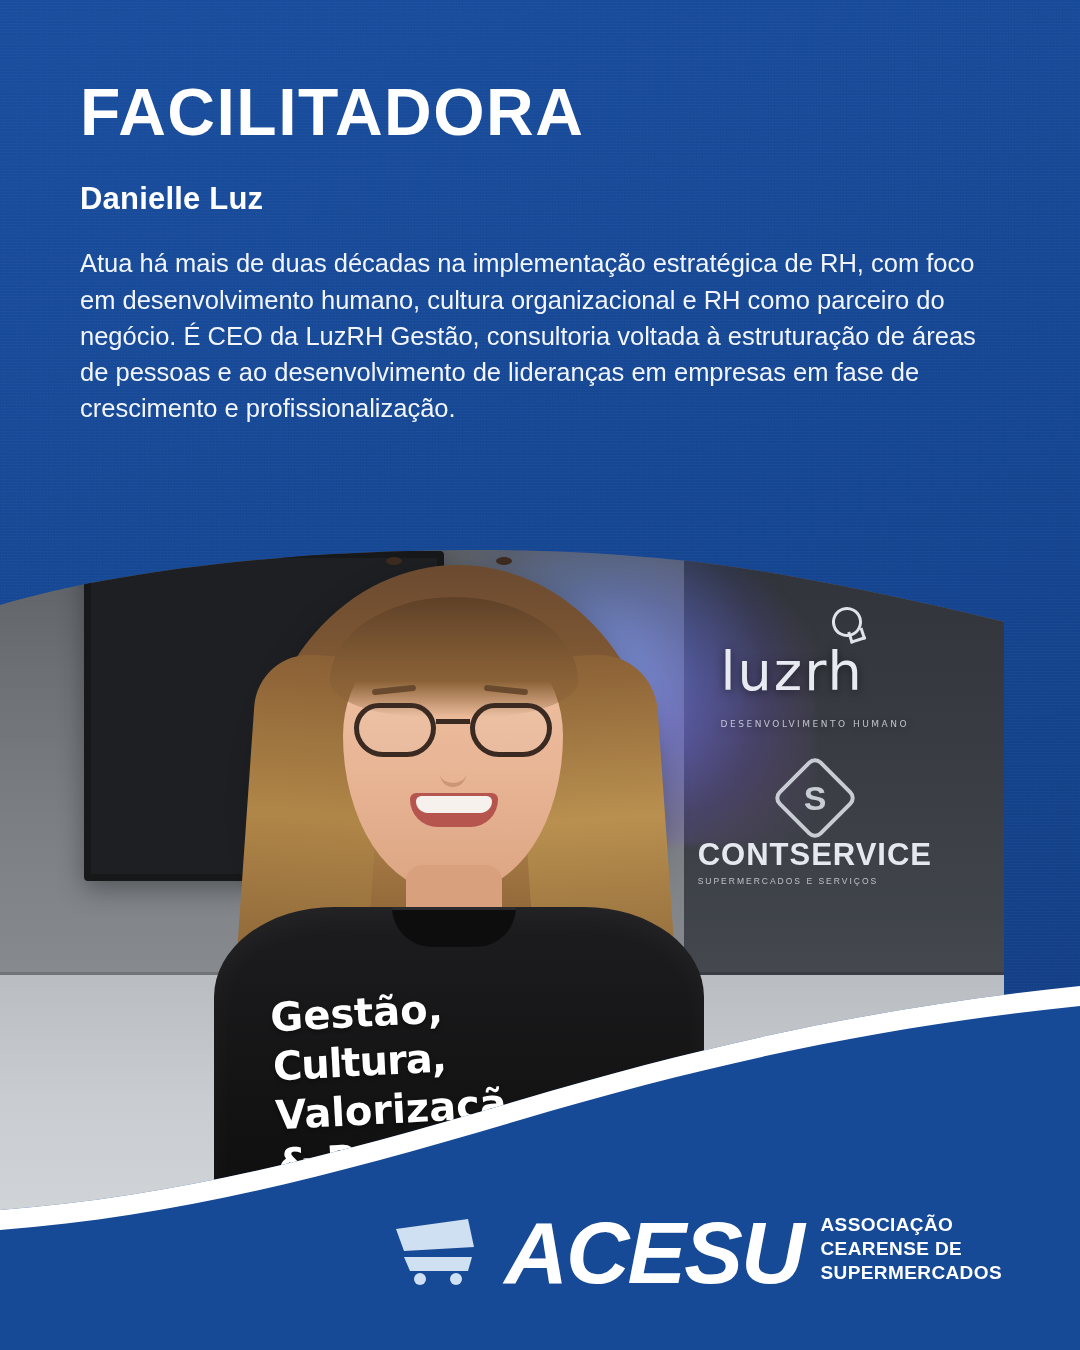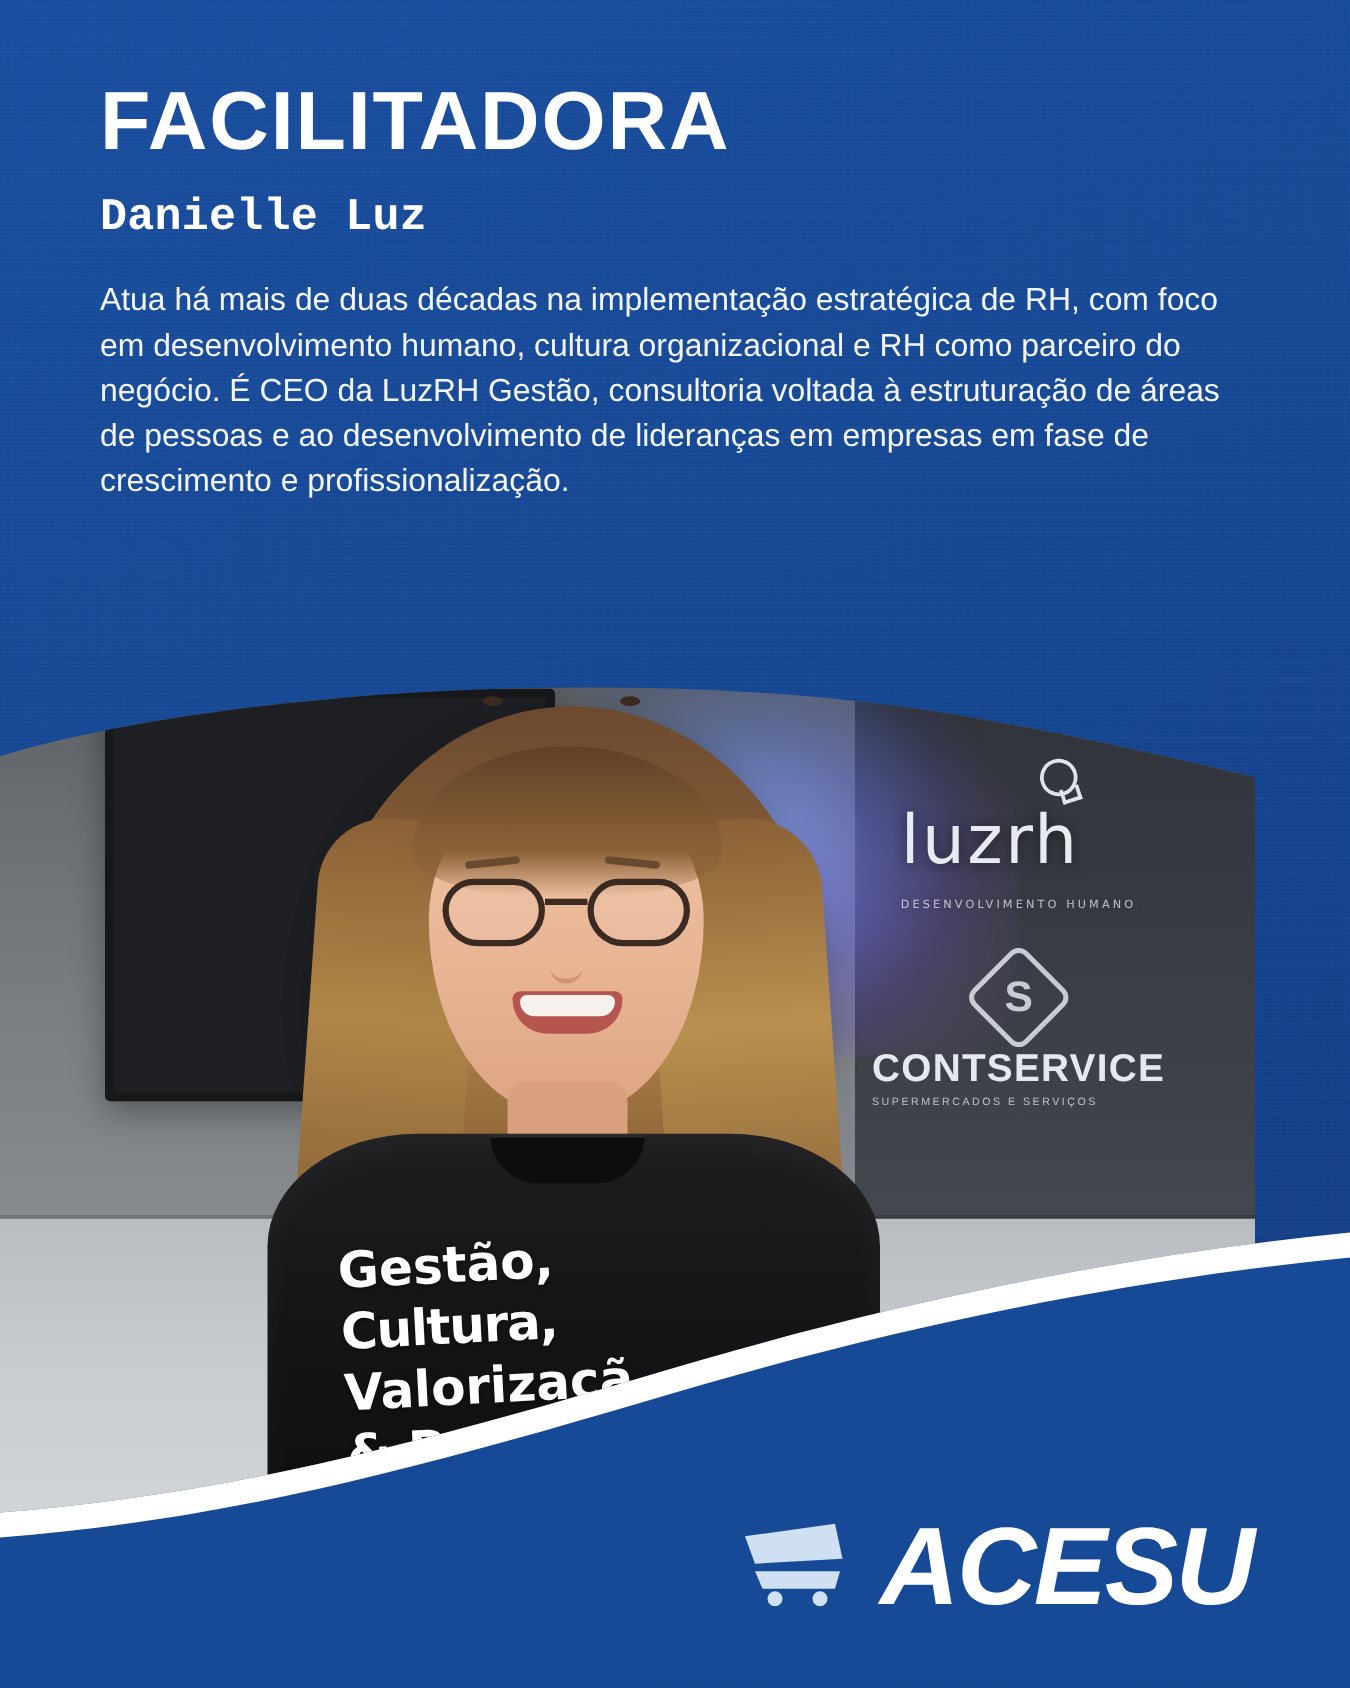--- a/index.html
+++ b/index.html
@@ -16,37 +16,36 @@
     background-image:
       repeating-linear-gradient(0deg, rgba(255,255,255,0.018) 0px, rgba(255,255,255,0.018) 1px, transparent 1px, transparent 3px),
       repeating-linear-gradient(90deg, rgba(0,0,0,0.022) 0px, rgba(0,0,0,0.022) 1px, transparent 1px, transparent 3px),
       linear-gradient(160deg, #1a4fa0 0%, #154590 55%, #123c80 100%);
     overflow:hidden;
   }
 
   
   .header {
     position:absolute;
-    left:80px; top:62px;
+    left:80px; top:78px;
     width:930px;
   }
   .kicker {
     color:#ffffff;
     font-size:66px;
     font-weight:bold;
     letter-spacing:1.5px;
     line-height:1.05;
   }
   .name {
     color:#ffffff;
-    font-size:36px;
+    font-size:31px;
     font-weight:bold;
-    margin-top:22px;
+    margin-top:34px;
     letter-spacing:0.2px;
-    font-family:Liberation Mono, monospace;
   }
   .bio {
     color:#f2f5fb;
     font-size:25.5px;
     line-height:1.42;
     margin-top:28px;
     width:925px;
     font-weight:400;
   }
 
@@ -395,15 +394,20 @@
   <div class="footer-logo">
     <div class="cart-mark">
       <svg viewBox="0 0 96 72" width="96" height="72">
         <path d="M6,16 L78,6 L84,34 L14,38 Z" fill="#cfe0f2"></path>
         <path d="M14,44 L82,44 L78,58 L20,58 Z" fill="#cfe0f2"></path>
         <circle cx="30" cy="66" r="6" fill="#cfe0f2"></circle>
         <circle cx="66" cy="66" r="6" fill="#cfe0f2"></circle>
       </svg>
     </div>
     <div class="acesu-word">ACESU</div>
+    <div class="acesu-sub">
+      <div>ASSOCIAÇÃO</div>
+      <div>CEARENSE DE</div>
+      <div>SUPERMERCADOS</div>
+    </div>
   </div>
 
 </div>
 
 </body></html>

